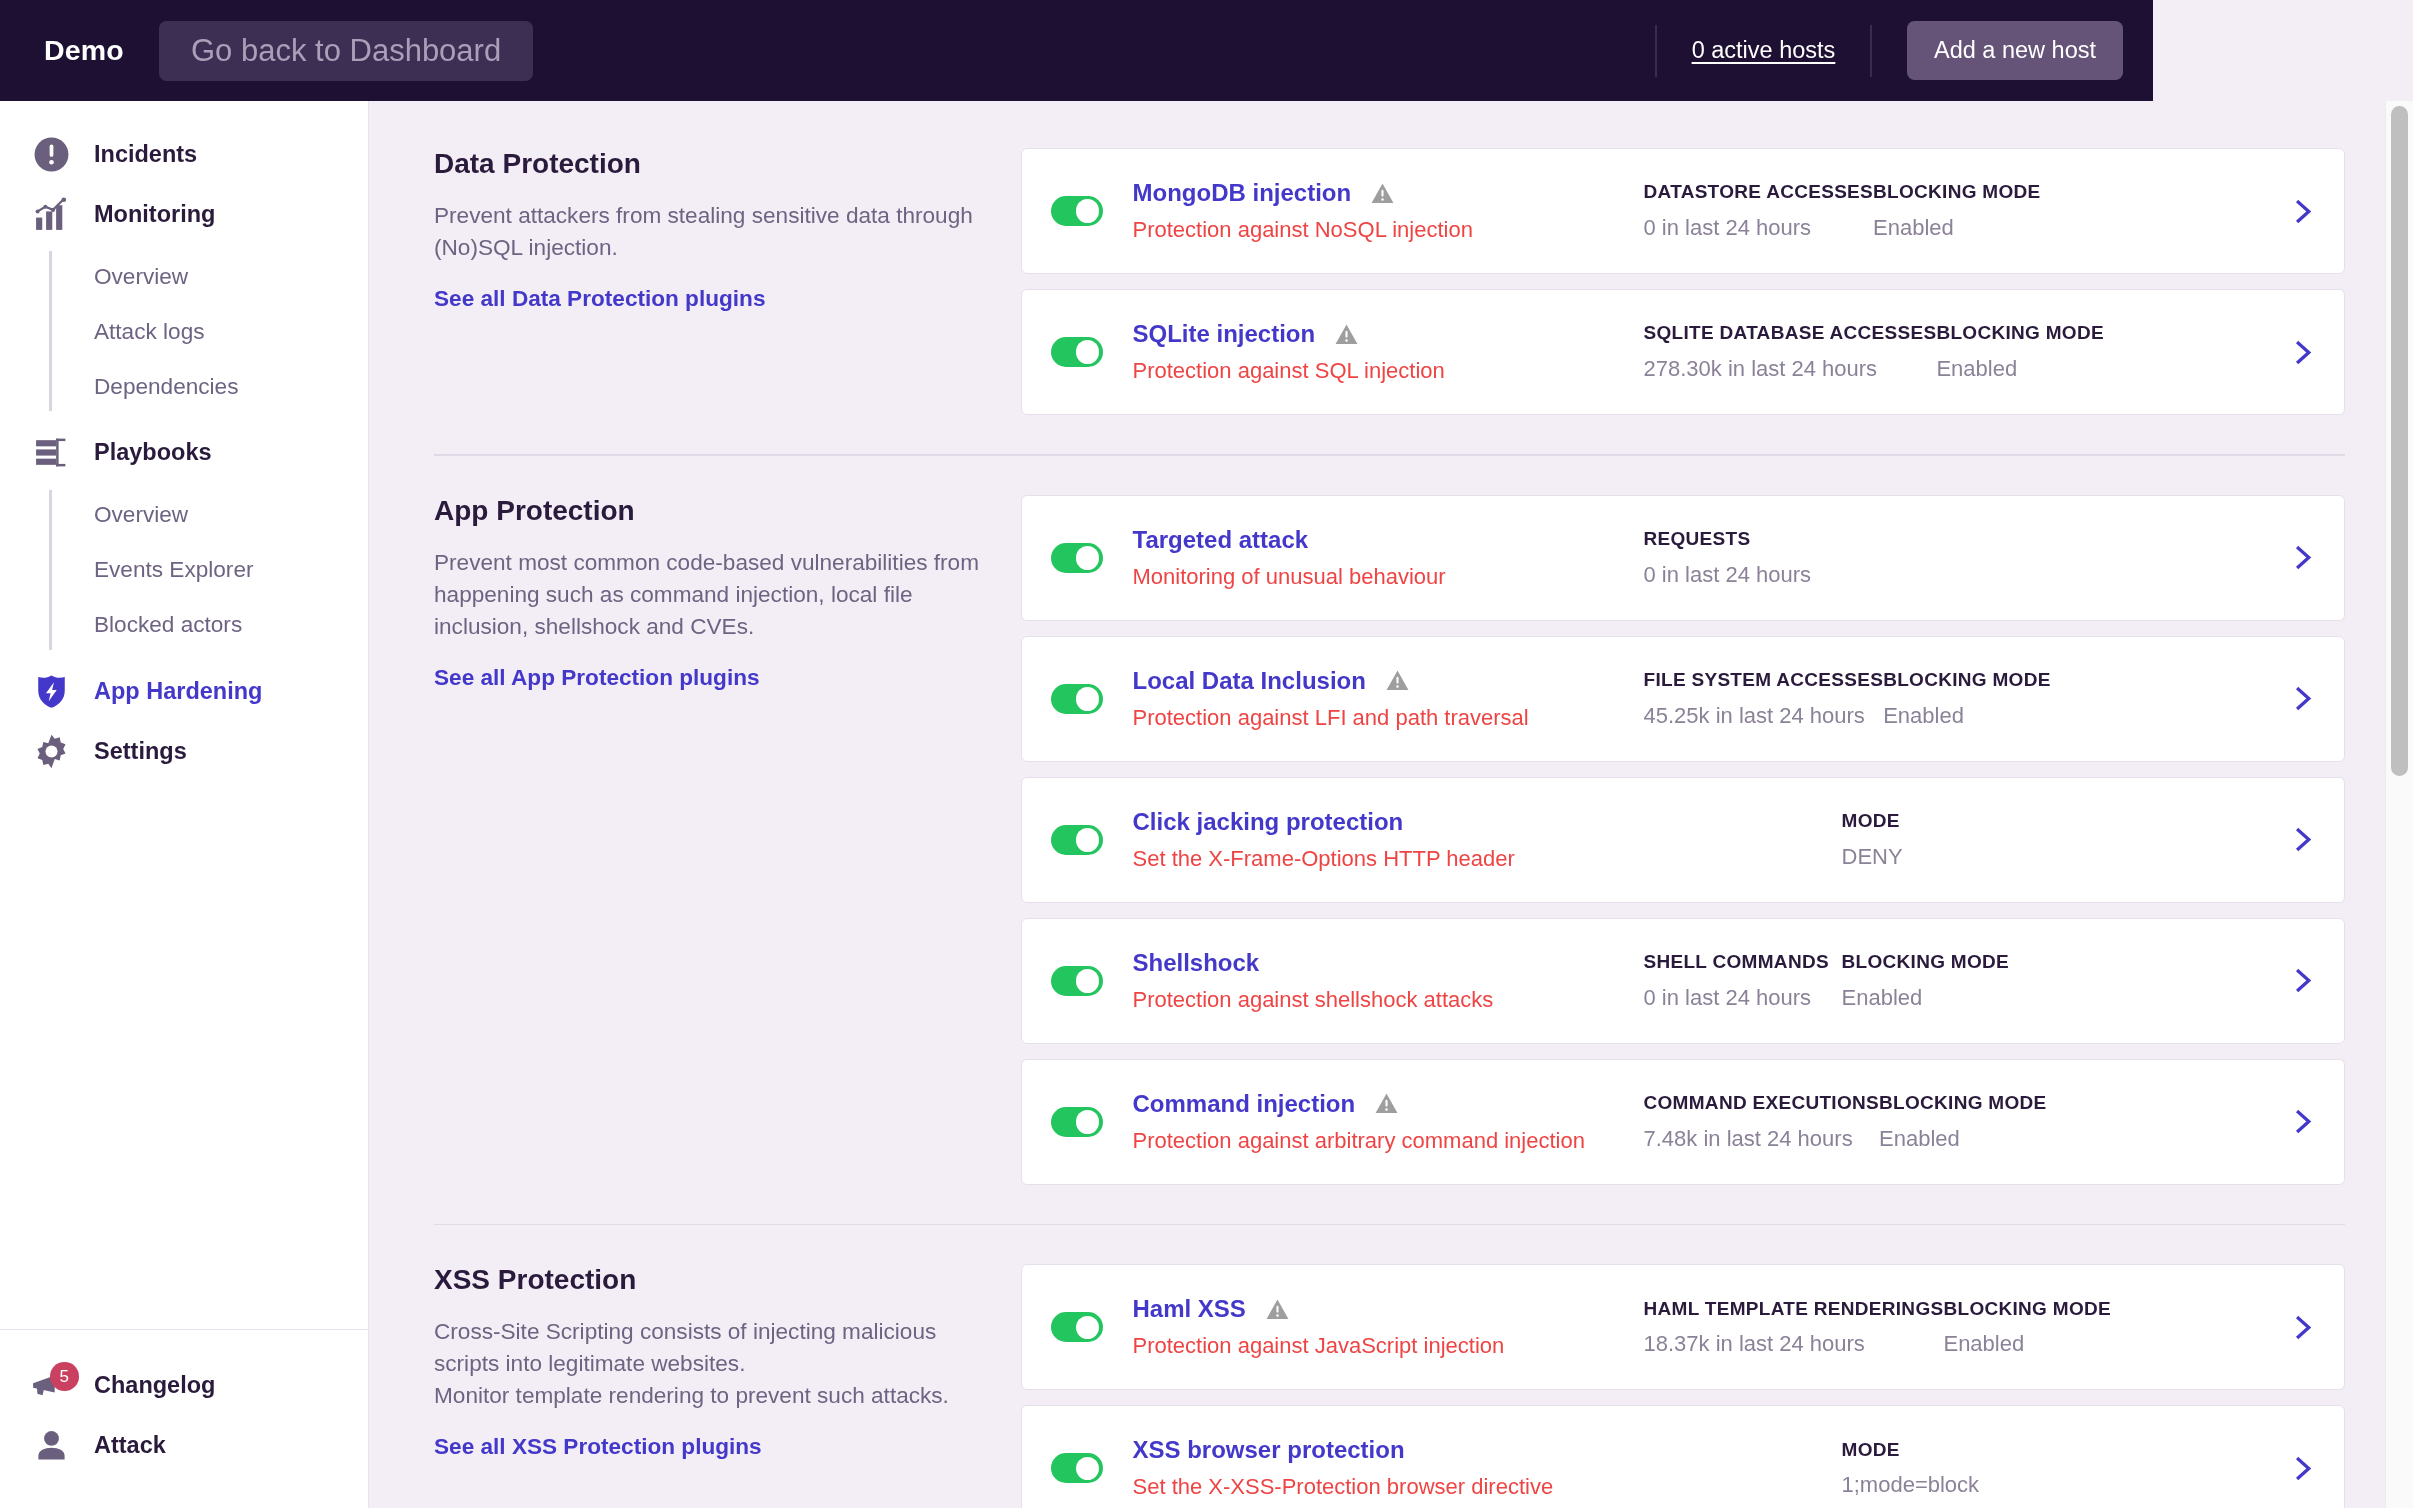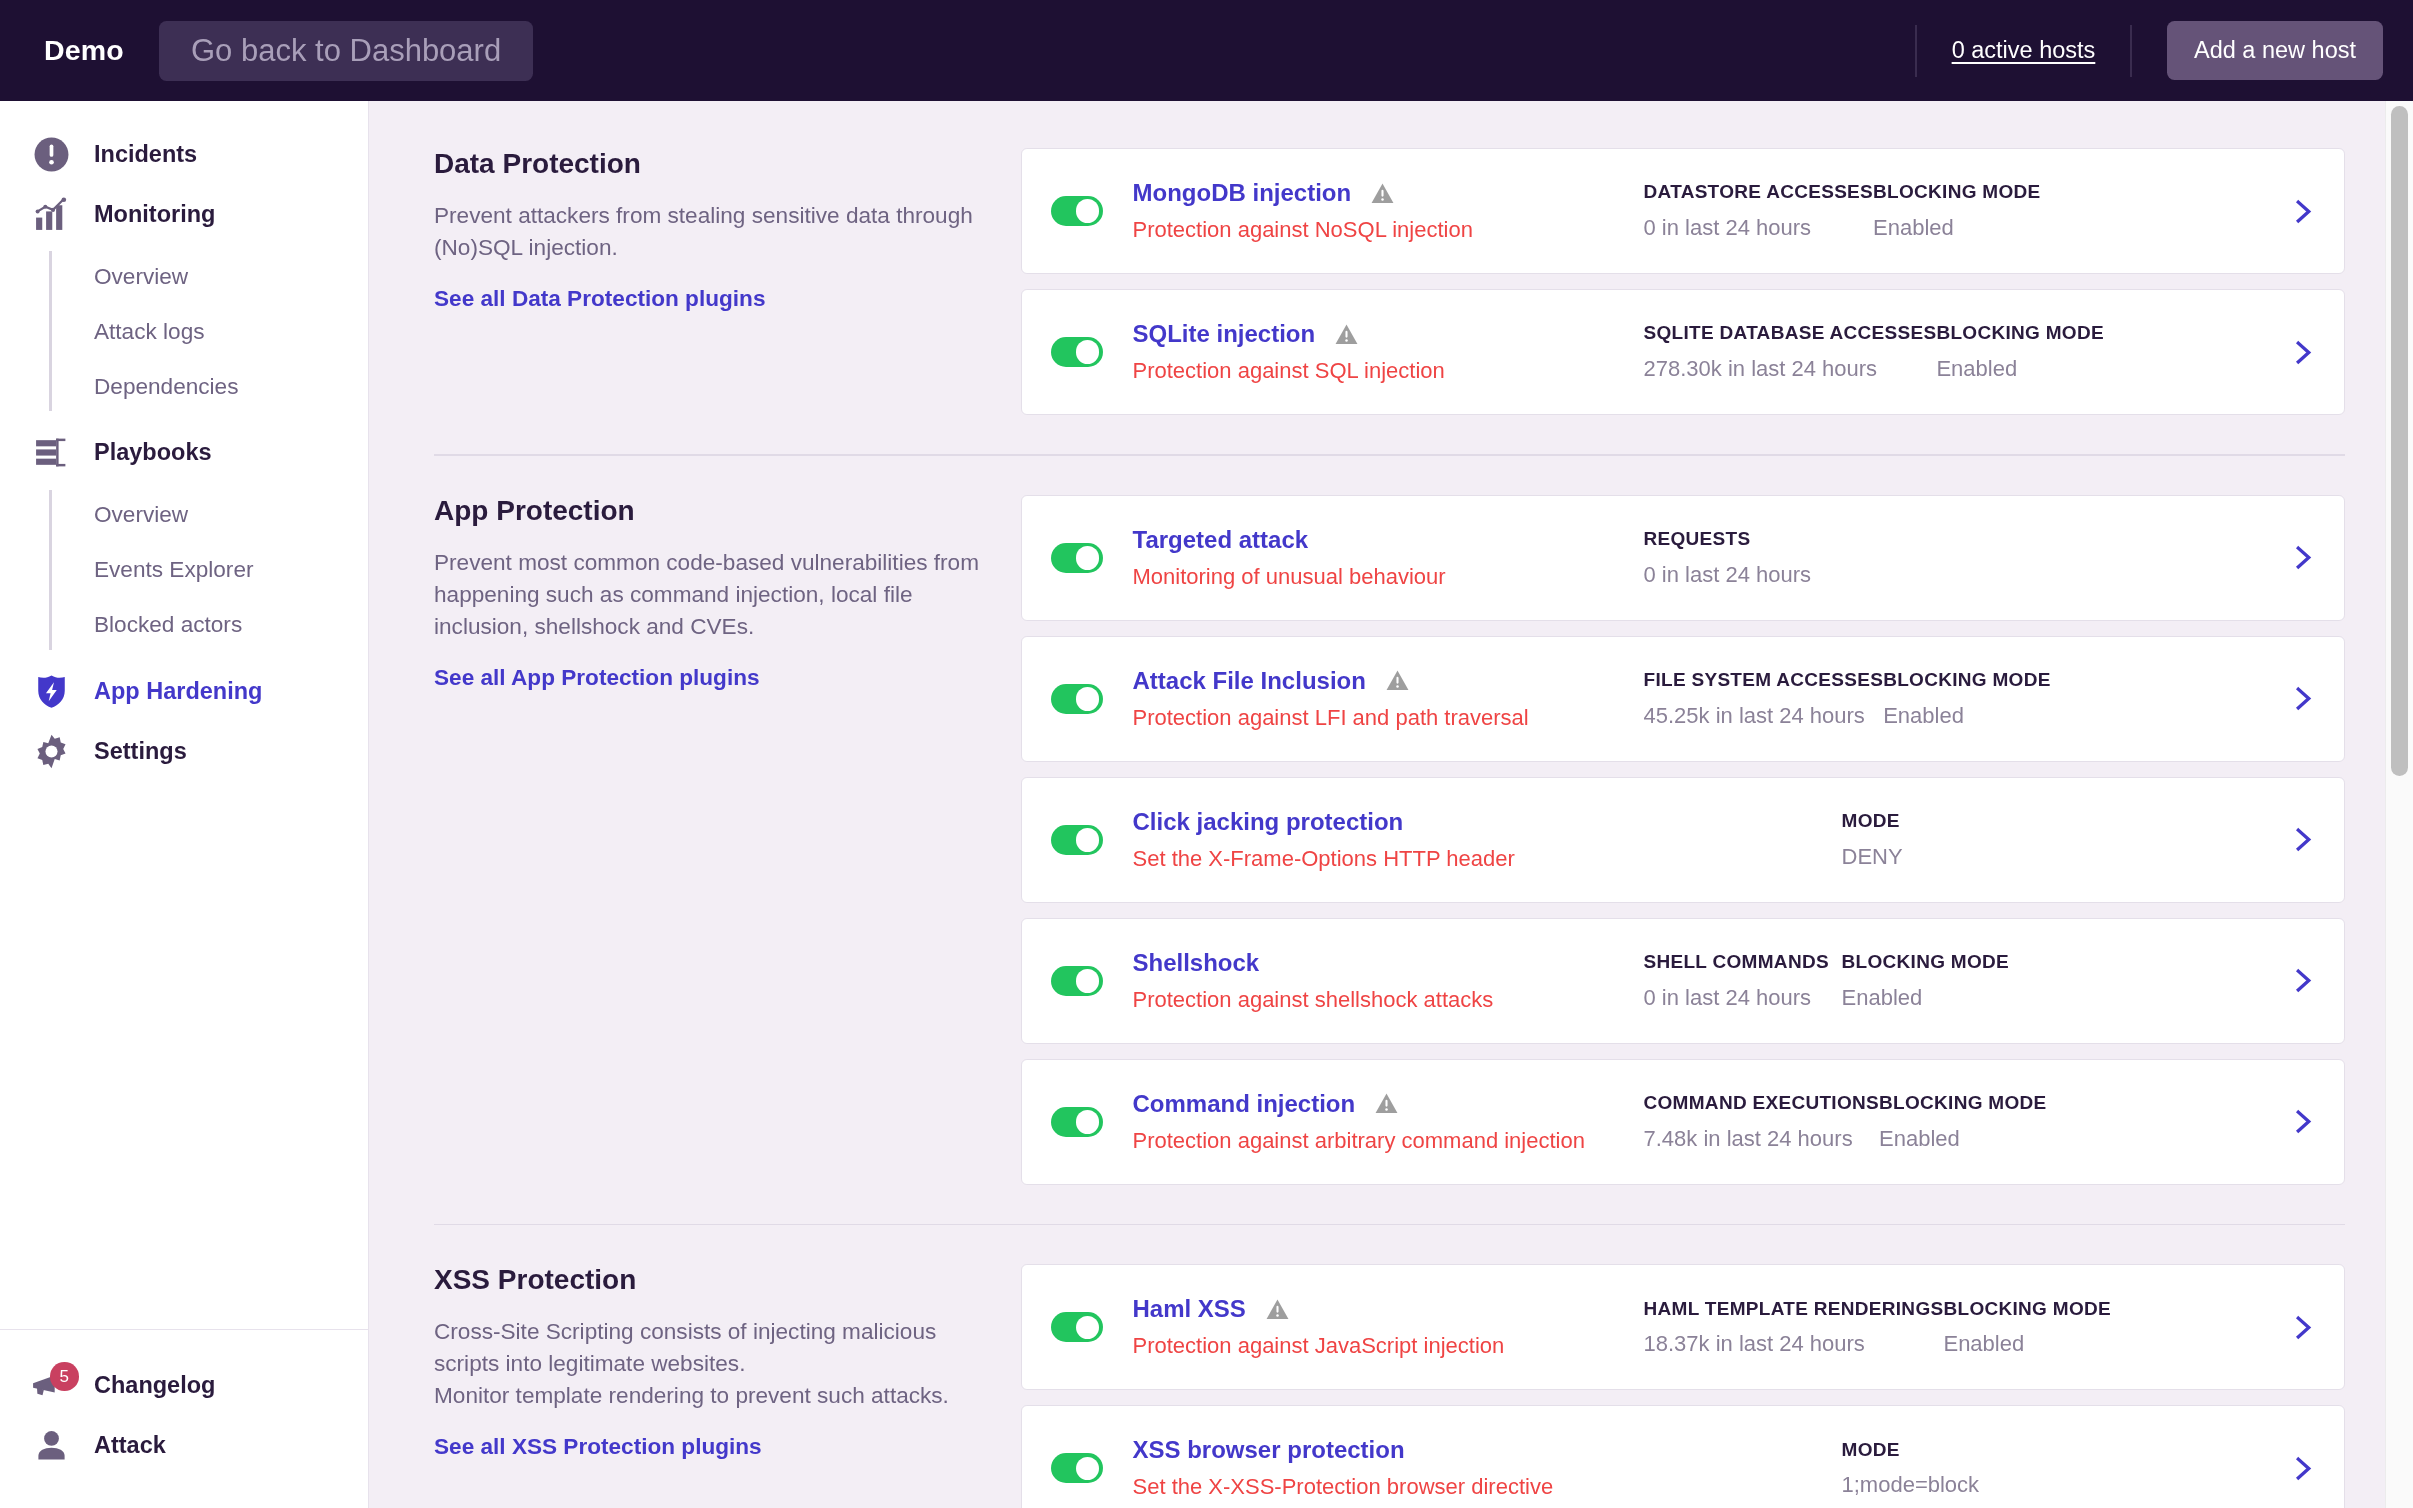--- a/index.html
+++ b/index.html
@@ -7,21 +7,21 @@
     width: 2413px; height: 1508px;
     overflow: hidden;
     background: #f3eef5;
     font-family: "Liberation Sans", sans-serif;
     -webkit-font-smoothing: antialiased;
   }
 
   
   .topbar {
     position: absolute; top: 0; left: 0;
-    width: 2413px; height: 101px;
+    width: 2153px; height: 101px;
     background: #1e1033;
     display: flex; align-items: center;
     z-index: 30;
   }
   .brand {
     color: #ffffff;
     font-size: 28.5px;
     font-weight: 700;
     margin-left: 44px;
     letter-spacing: 0.2px;
@@ -457,21 +457,21 @@
             <div class="chev">
               <svg width="25" height="25" viewBox="0 0 24 24">
                 <polyline points="8,3 18,12 8,21" stroke="#4338ca" stroke-width="3.2" fill="none" stroke-linecap="square"></polyline>
               </svg>
             </div>
           </div>
           <div class="card">
             <div class="toggle"></div>
             <div class="card-main">
               <div class="card-title-row">
-                <span class="card-title">Attack File Inclusion</span>
+                <span class="card-title">Local Data Inclusion</span>
                 <svg class="warn-icon" viewBox="0 0 24 24">
                   <path d="M12 2.5 L22.5 21 H1.5 Z" fill="#9e9e9e"></path>
                   <rect x="11" y="8.5" width="2" height="6.5" rx="1" fill="#ffffff"></rect>
                   <circle cx="12" cy="17.8" r="1.2" fill="#ffffff"></circle>
                 </svg>
               </div>
               <div class="card-sub">Protection against LFI and path traversal</div>
             </div>
             <div class="col">
               <div class="col-label">FILE SYSTEM ACCESSES</div>

